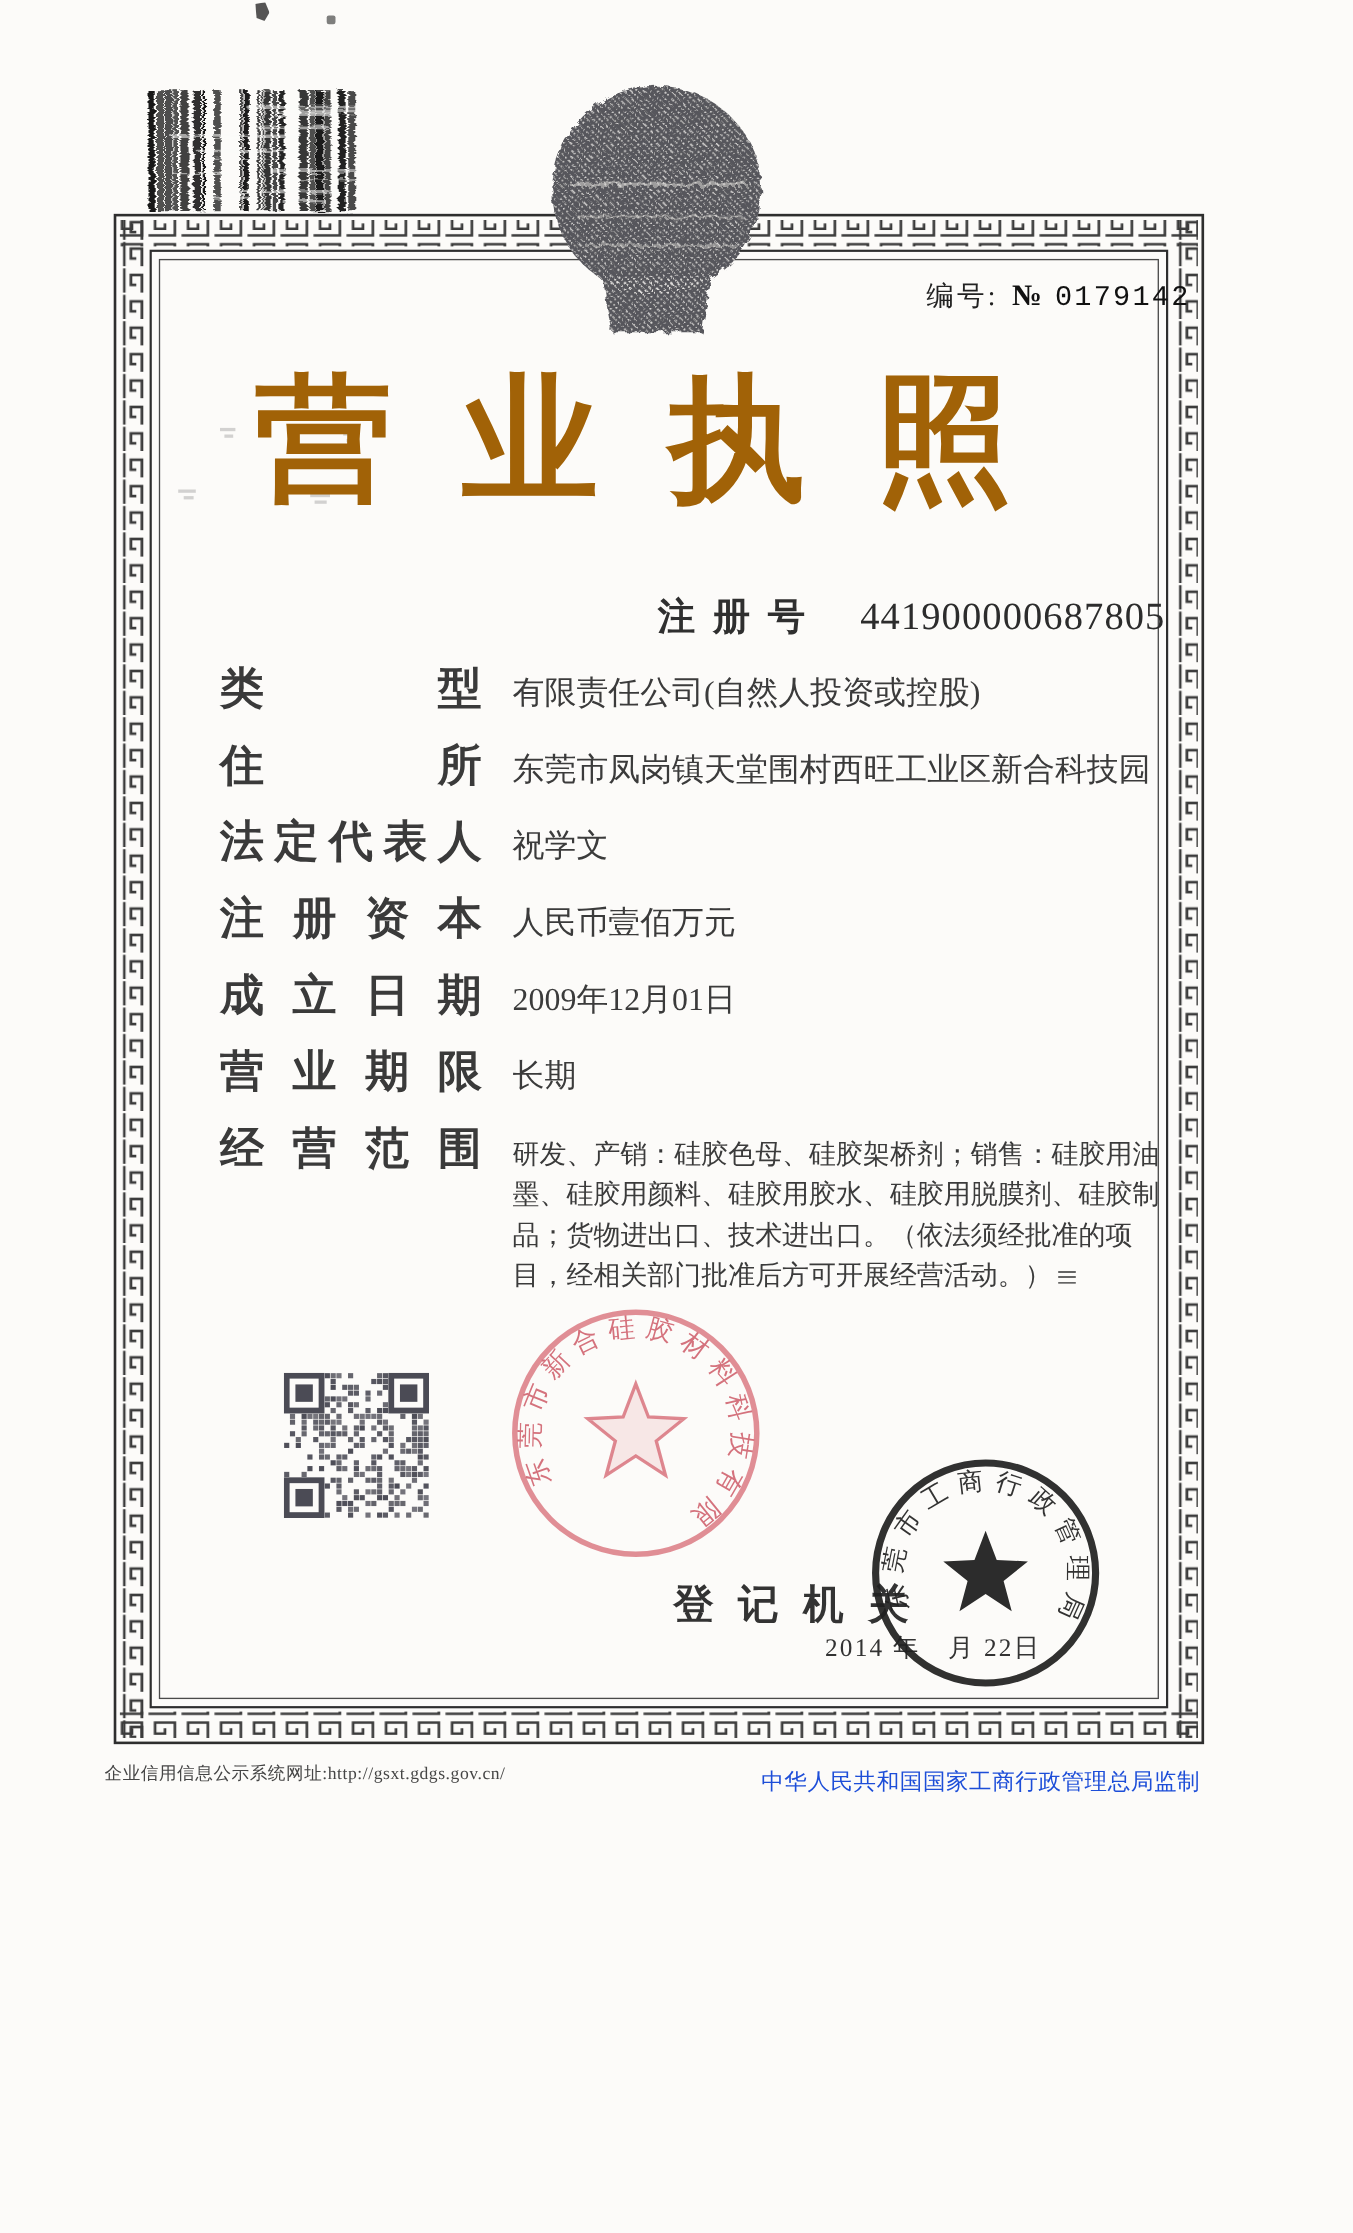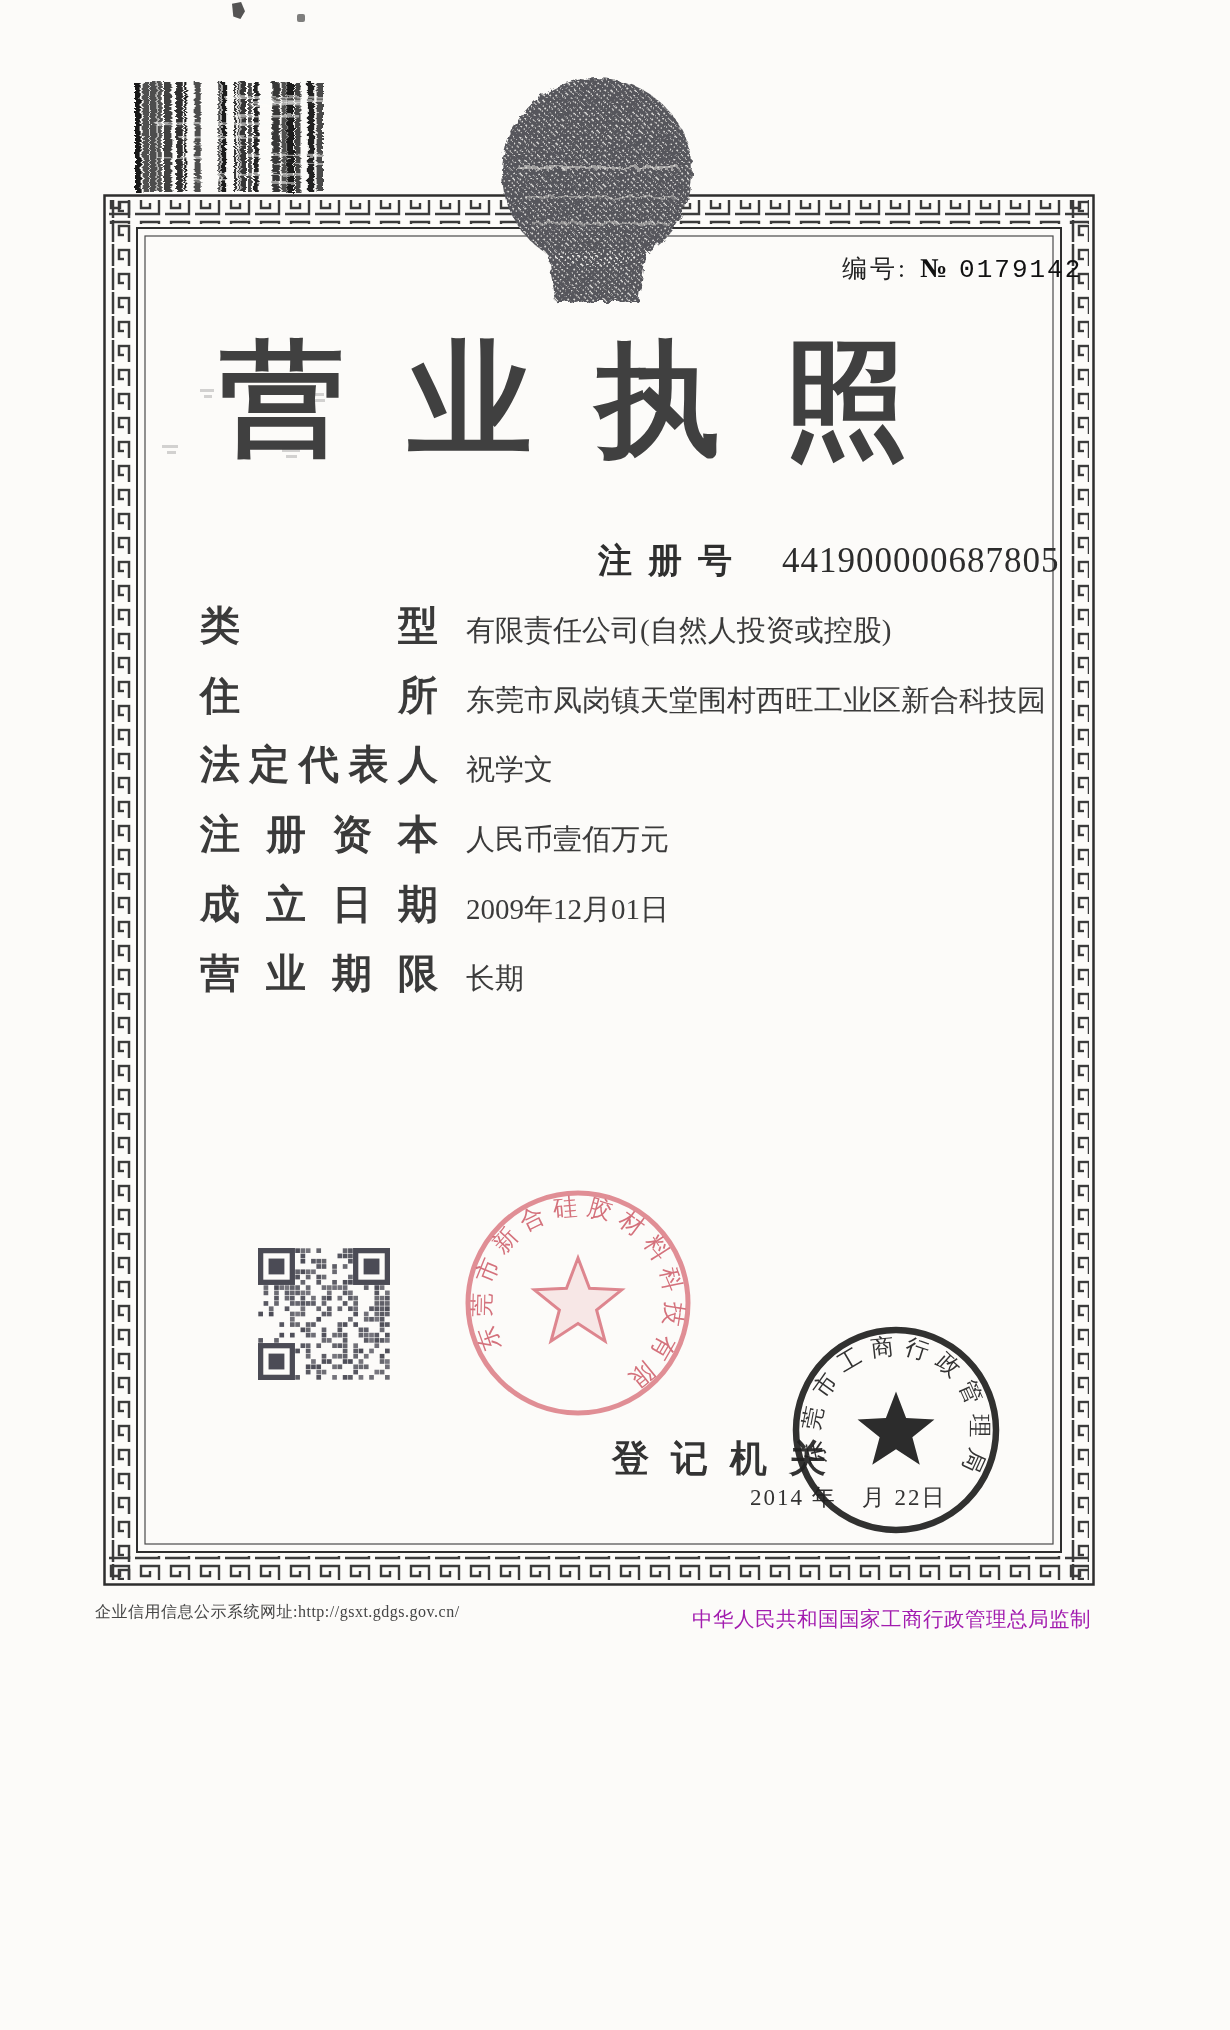--- a/index.html
+++ b/index.html
@@ -23,22 +23,22 @@
   
   .frame{position:absolute;left:103px;top:194px;z-index:1;}
 
   
   .serial{position:absolute;left:842px;top:252px;z-index:2;display:flex;align-items:baseline;gap:12px;}
   .serial .lab{font-size:25px;color:#222;letter-spacing:3px;}
   .serial .nomark{font-size:27px;font-weight:700;color:#111;}
   .serial .num{font-size:26px;font-family:"Liberation Mono","DejaVu Sans Mono",monospace;color:#111;letter-spacing:2px;}
 
   
-  .title{position:absolute;left:220px;top:318px;z-index:2;font-size:124px;font-weight:700;
-         letter-spacing:64px;color:#404040;white-space:nowrap;}
+  .title{position:absolute;left:232px;top:318px;z-index:2;font-size:124px;font-weight:700;
+         letter-spacing:64px;color:#a16207;white-space:nowrap;}
 
   
   .regno{position:absolute;left:598px;top:538px;z-index:2;display:flex;align-items:baseline;gap:34px;}
   .regno .lab{font-size:34px;font-weight:700;letter-spacing:16px;color:#2f2f2f;font-family:Liberation Mono, monospace;}
   .regno .num{font-size:35px;color:#2c2c2c;letter-spacing:1px;}
 
   
   .fields{position:absolute;left:200px;top:604px;width:880px;z-index:2;}
   .row{display:flex;align-items:flex-start;margin-bottom:24px;}
   .row .lab{width:238px;min-width:238px;font-size:40px;font-weight:700;color:#3a3a3a;
@@ -55,21 +55,21 @@
   .company-seal{position:absolute;left:458px;top:1183px;z-index:4;}
   .registrar-seal{position:absolute;left:786px;top:1320px;z-index:4;}
 
   
   .reg-org{position:absolute;left:612px;top:1434px;z-index:2;font-size:37px;font-weight:700;
            letter-spacing:22px;color:#333;white-space:nowrap;}
   .date{position:absolute;left:750px;top:1482px;z-index:2;font-size:23px;color:#333;letter-spacing:2px;white-space:nowrap;}
 
   
   .footer-left{position:absolute;left:95px;top:1602px;z-index:2;font-size:16px;color:#454545;letter-spacing:.5px;}
-  .footer-right{position:absolute;left:692px;top:1605px;z-index:2;font-size:20.5px;color:#a21caf;letter-spacing:.5px;}
+  .footer-right{position:absolute;left:692px;top:1605px;z-index:2;font-size:20.5px;color:#1d4ed8;letter-spacing:.5px;}
 </style>
 </head>
 <body>
 
 <div class="page">
 
   <div class="art1"></div>
   <div class="art2"></div>
   <div class="smudge sm1">
       <i style="width:14px"></i>
@@ -210,20 +210,26 @@
       <div class="lab">注册资本</div>
       <div class="val">人民币壹佰万元</div>
     </div>
     <div class="row">
       <div class="lab">成立日期</div>
       <div class="val">2009年12月01日</div>
     </div>
     <div class="row">
       <div class="lab">营业期限</div>
       <div class="val">长期</div>
+    </div>
+    <div class="row scope">
+      <div class="lab">经营范围</div>
+      <div class="val">
+        <span>研发、产销：硅胶色母、硅胶架桥剂；销售：硅胶用油墨、硅胶用颜料、硅胶用胶水、硅胶用脱膜剂、硅胶制品；货物进出口、技术进出口。（依法须经批准的项目，经相关部门批准后方可开展经营活动。）</span><span class="ink-mark"></span>
+      </div>
     </div>
   </div>
 
   <div class="qr">
     <svg width="132" height="132" viewBox="0 0 132 132">
         <g id="qr-g">
           <rect x="0" y="0" width="36.96" height="36.96" fill="#4b4b55"></rect>
           <rect x="5.28" y="5.28" width="26.400000000000002" height="26.400000000000002" fill="#fcfbf9"></rect>
           <rect x="10.56" y="10.56" width="15.84" height="15.84" fill="#4b4b55"></rect>
           <rect x="95.04" y="0" width="36.96" height="36.96" fill="#4b4b55"></rect>

